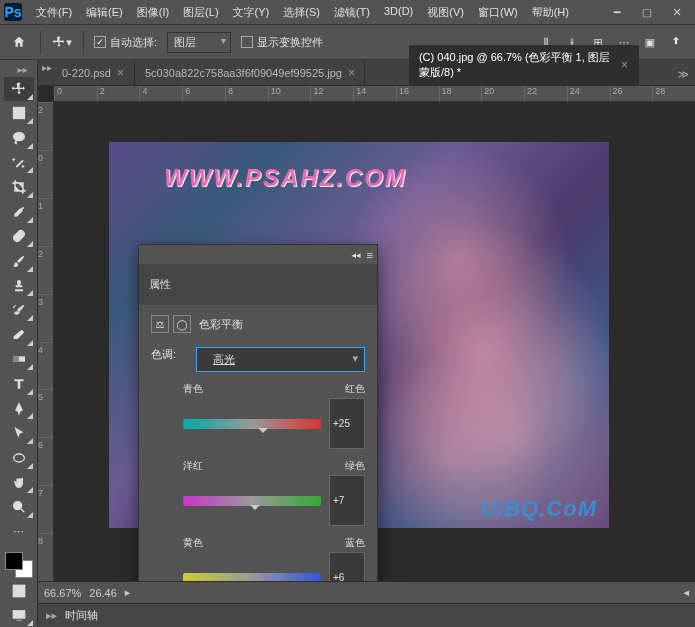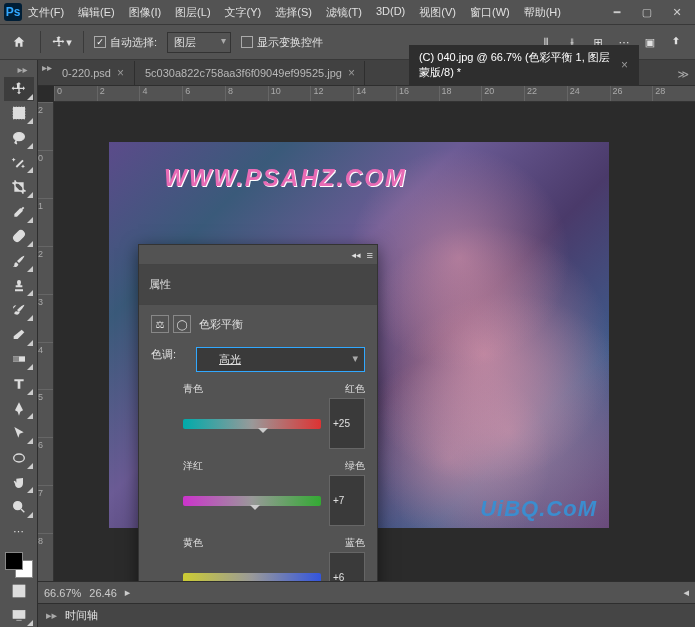--- a/index.html
+++ b/index.html
@@ -1,18 +1,18 @@
 <!DOCTYPE html>
 <html><head>
 <meta charset="utf-8">
 <style>
 * { margin: 0; padding: 0; box-sizing: border-box; font-family: "Segoe UI", Tahoma, sans-serif; }
 body { background: #535353; color: #e0e0e0; font-size: 11px; overflow: hidden; width: 695px; height: 627px; }
 .titlebar { background: #535353; height: 24px; display: flex; align-items: center; padding: 0 4px; }
-.ps-logo { width: 18px; height: 18px; background: #001e36; border-radius: 3px; display: flex; align-items: center; justify-content: center; color: #31a8ff; font-size: 12px; font-weight: bold; margin-right: 0; }
+.ps-logo { width: 18px; height: 18px; background: #001e36; border-radius: 3px; display: flex; align-items: center; justify-content: center; color: #31a8ff; font-size: 14px; font-weight: bold; margin-right: 8px; }
 .menubar { display: flex; gap: 2px; flex: 1; }
 .menu-item { padding: 3px 6px; cursor: default; }
 .win-controls { display: flex; gap: 2px; }
 .win-btn { width: 28px; height: 22px; display: flex; align-items: center; justify-content: center; color: #ccc; }
 .optbar { background: #535353; border-top: 1px solid #383838; border-bottom: 1px solid #383838; height: 36px; display: flex; align-items: center; padding: 0 8px; gap: 10px; }
 .opt-home { width: 22px; height: 22px; display: flex; align-items: center; justify-content: center; }
 .divider { width: 1px; height: 22px; background: #3a3a3a; }
 .opt-check { display: flex; align-items: center; gap: 4px; }
 .checkbox { width: 12px; height: 12px; border: 1px solid #aaa; background: #535353; display: inline-flex; align-items: center; justify-content: center; font-size: 9px; color: #fff; }
 .checkbox.checked::after { content: "✓"; }
@@ -44,21 +44,21 @@
 .watermark1 { position: absolute; top: 22px; left: 55px; color: #e86bb5; font-size: 24px; font-weight: 900; letter-spacing: 2px; font-style: italic; text-shadow: 1px 1px 0 #fff; }
 .watermark2 { position: absolute; bottom: 6px; right: 12px; color: #3b8dcf; font-size: 22px; font-weight: 900; font-style: italic; letter-spacing: 1px; }
 .props-panel { position: absolute; top: 158px; left: 100px; width: 240px; background: #535353; border: 1px solid #333; box-shadow: 0 4px 16px rgba(0,0,0,.5); z-index: 50; }
 .props-head { height: 20px; display: flex; align-items: center; justify-content: flex-end; padding: 0 4px; gap: 6px; background: #535353; border-bottom: 1px solid #444; }
 .props-tab { padding: 12px 10px; background: #454545; border-bottom: 1px solid #444; }
 .props-body { padding: 10px 12px; display: flex; flex-direction: column; gap: 10px; }
 .adj-title { display: flex; align-items: center; gap: 8px; margin-bottom: 4px; }
 .adj-icons { display: flex; gap: 4px; }
 .adj-icon { width: 18px; height: 18px; border: 1px solid #888; display: flex; align-items: center; justify-content: center; font-size: 10px; }
 .tone-row { display: flex; align-items: flex-start; gap: 20px; }
-.tone-select { flex: 1; background: #3a3a3a; border: 1px solid #31a8ff; padding: 4px 22px; position: relative; color: #e0e0e0; text-decoration: underline; }
+.tone-select { flex: 1; background: #3a3a3a; border: 1px solid #31a8ff; padding: 4px 16px; position: relative; color: #e0e0e0; text-decoration: underline; }
 .tone-select::after { content: "▾"; position: absolute; right: 6px; color: #aaa; }
 .slider-row { display: flex; flex-direction: column; gap: 2px; margin-left: 32px; }
 .slider-labels { display: flex; justify-content: space-between; font-size: 10px; }
 .slider-track-wrap { display: flex; align-items: center; gap: 8px; }
 .slider-track { flex: 1; height: 10px; position: relative; border-radius: 2px; }
 .track-cr { background: linear-gradient(to right, #00aaaa, #999, #dd3333); }
 .track-mg { background: linear-gradient(to right, #cc33cc, #999, #33aa33); }
 .track-yb { background: linear-gradient(to right, #cccc33, #999, #3355dd); }
 .slider-thumb { position: absolute; top: 9px; width: 0; height: 0; border: 5px solid transparent; border-top-color: #ccc; transform: translateX(-50%); }
 .slider-val { width: 36px; background: #3a3a3a; border: 1px solid #666; padding: 19px 3px; text-align: left; font-size: 10px; color: #e0e0e0; }

